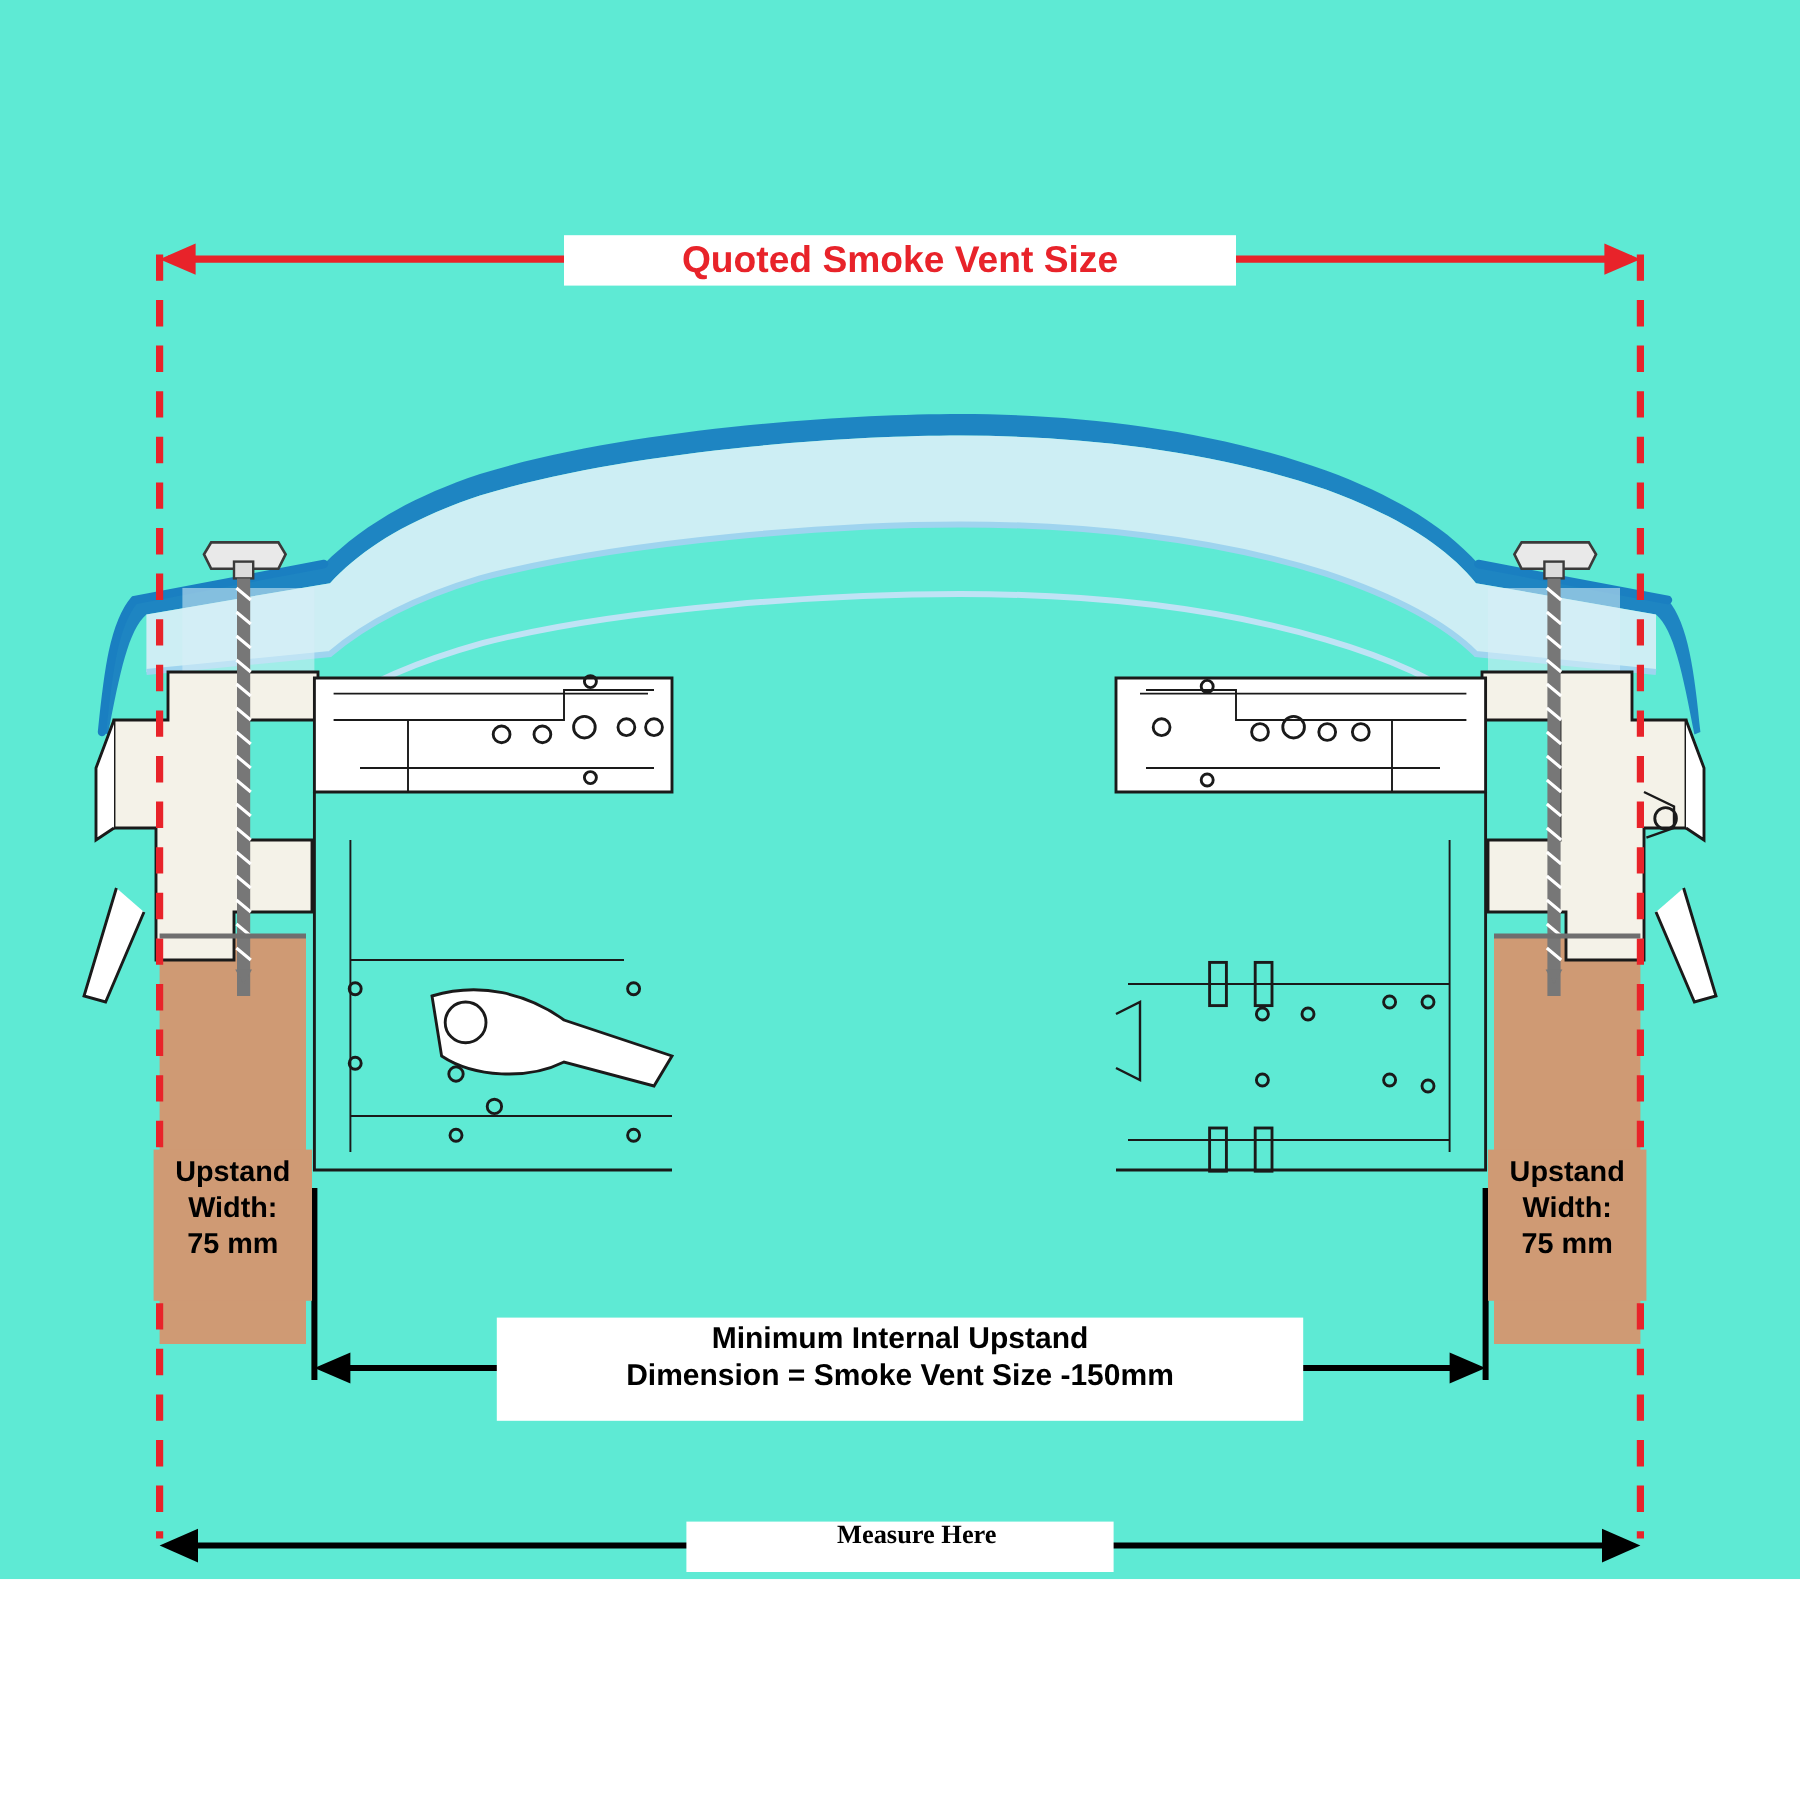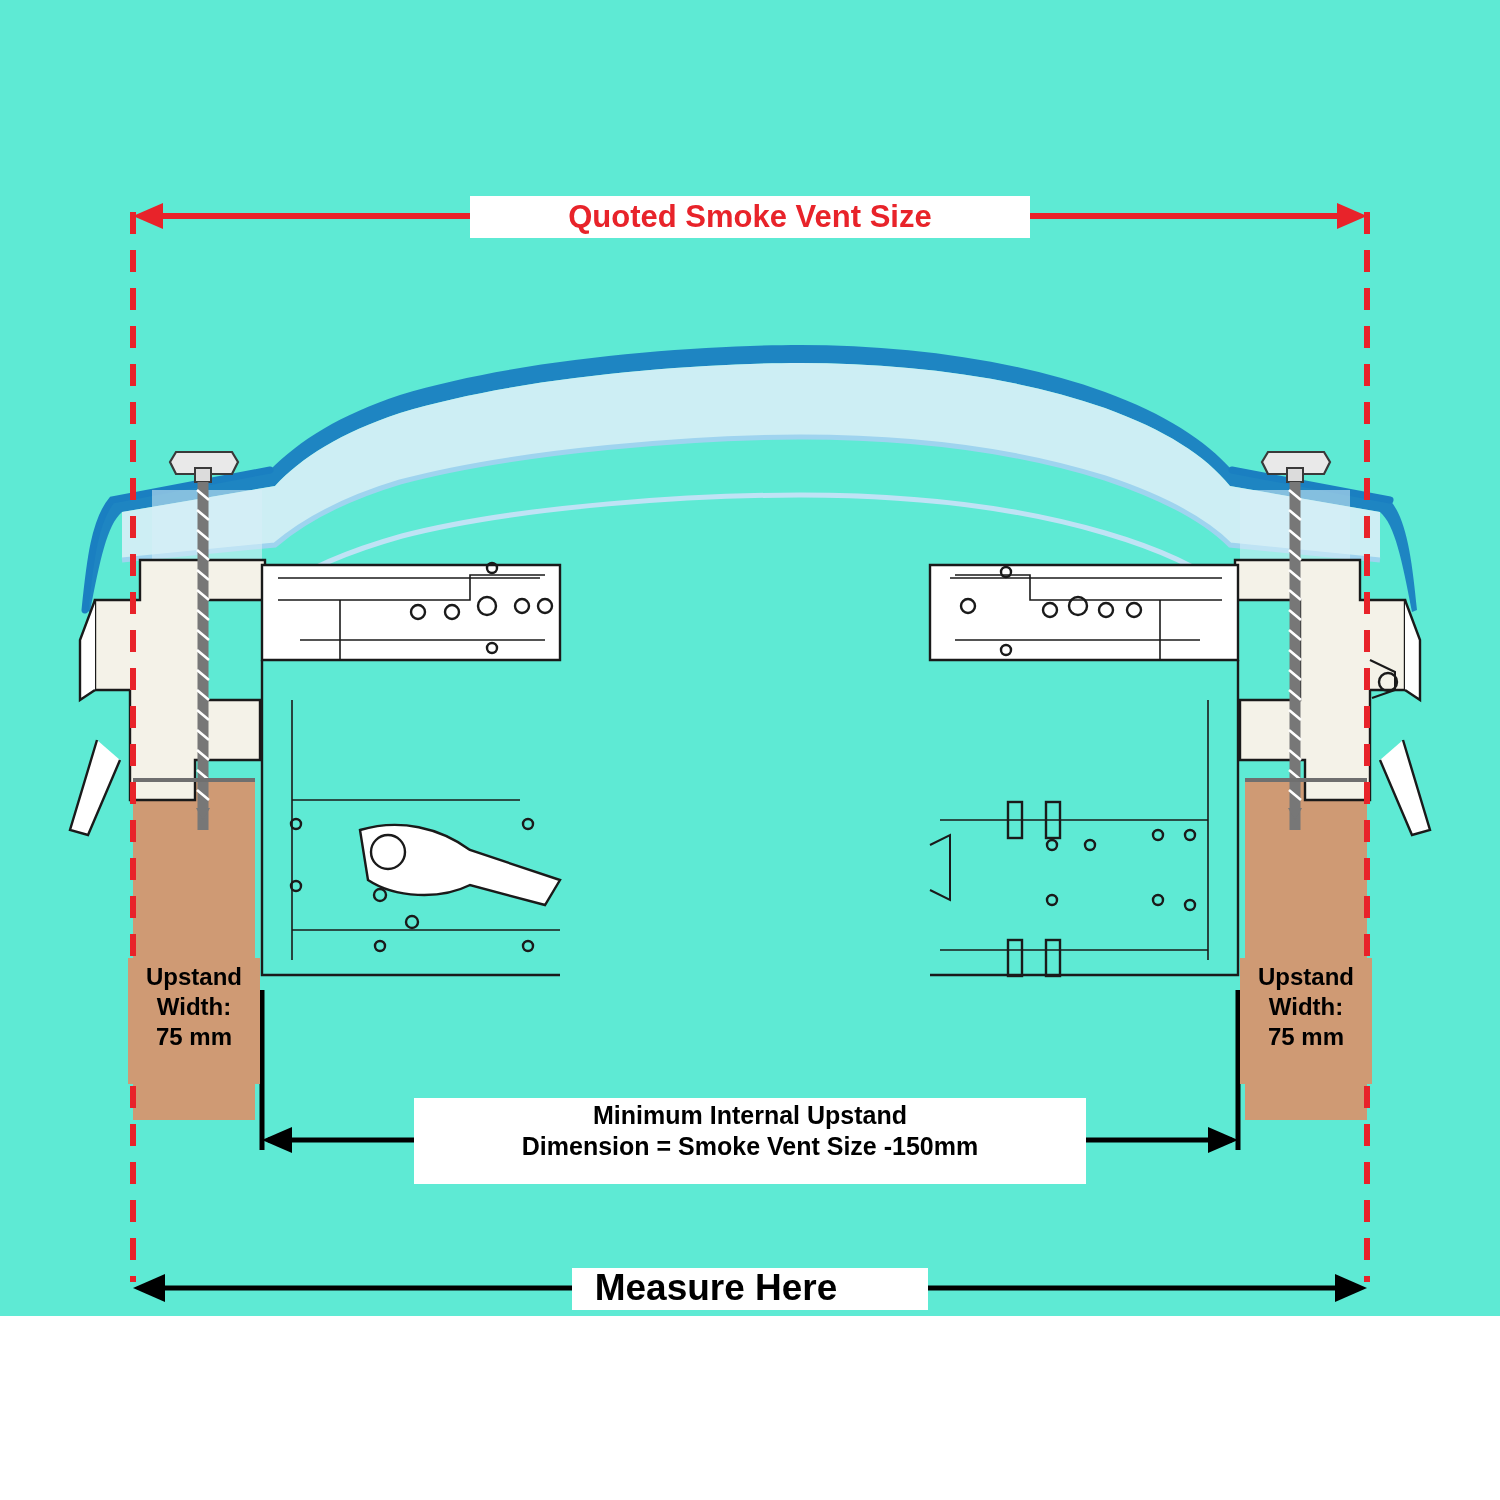--- a/index.html
+++ b/index.html
@@ -33,24 +33,25 @@
     white-space: pre-line;
   }
   #quoted-label {
     color: #e8232a;
     font-size: 31px;
     left: 480px;
     top: 198px;
     width: 540px;
   }
   #measure-label {
-    font-size: 37px;
-    left: 546px;
+    font-size: 22px;
+    left: 594px;
     top: 1265px;
     width: 340px;
+    font-family: Liberation Serif, serif;
   }
   #min-internal-label {
     font-size: 25px;
     left: 420px;
     top: 1100px;
     width: 660px;
     text-align: center;
   }
   #upstand-left-label {
     font-size: 24px;

